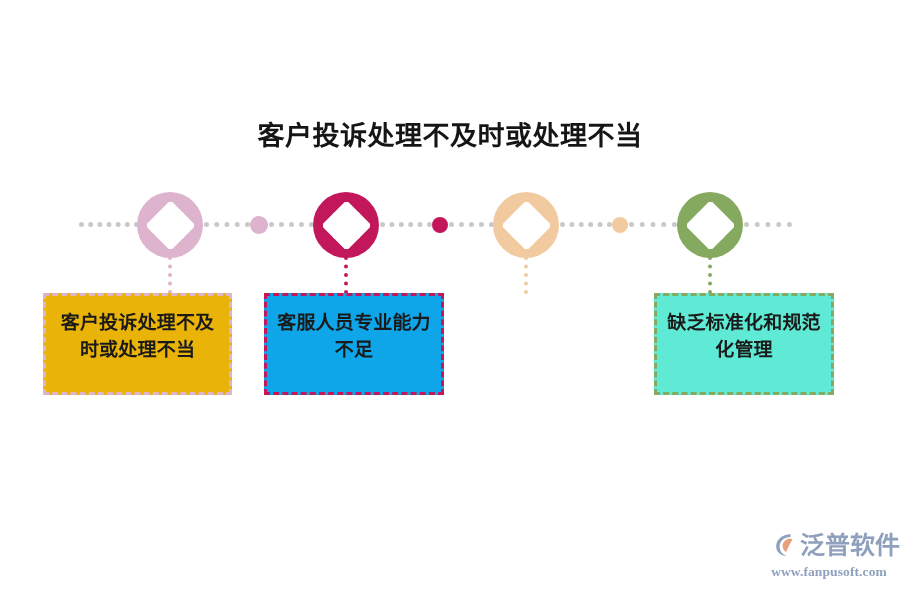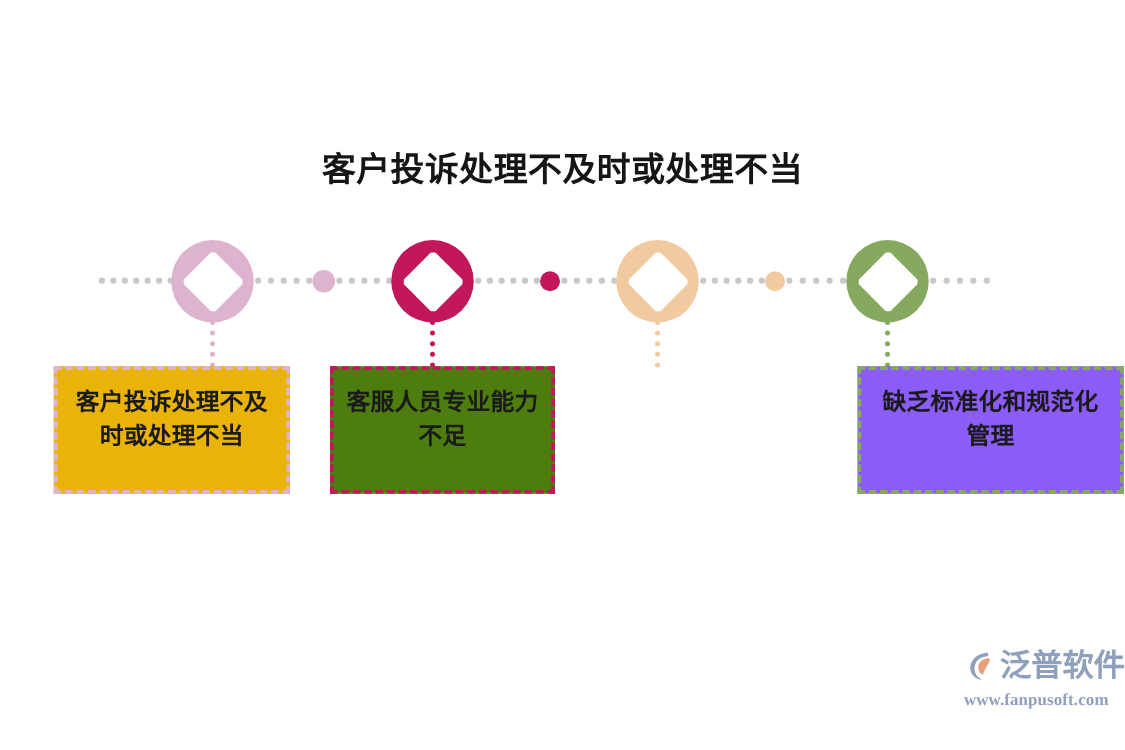--- a/index.html
+++ b/index.html
@@ -86,21 +86,21 @@
     line-height: 1.42;
     text-align: center;
     padding: 0 8px;
     letter-spacing: 0.2px;
   }
 
   
   #brand-logo {
     position: absolute;
     left: 768px;
-    top: 516px;
+    top: 528px;
     width: 122px;
     height: 52px;
   }
   .logo-row {
     display: flex;
     align-items: center;
     height: 34px;
   }
   .logo-mark { width: 30px; height: 30px; flex: 0 0 30px; }
   .logo-wordmark {
@@ -185,24 +185,24 @@
           <rect x="2.3499999999999996" y="13.395" width="20.21" height="20.21" rx="2.1149999999999998" ry="2.1149999999999998" transform="rotate(45 12.455 23.5)" fill="#ffffff"></rect>
           <rect x="24.44" y="13.395" width="20.21" height="20.21" rx="2.1149999999999998" ry="2.1149999999999998" transform="rotate(45 34.545 23.5)" fill="#ffffff"></rect>
           <rect x="13.395" y="24.44" width="20.21" height="20.21" rx="2.1149999999999998" ry="2.1149999999999998" transform="rotate(45 23.5 34.545)" fill="#ffffff"></rect>
         </svg>
       </span>
   </div>
 
   <div class="card" id="card-1" style="left: 43px; top: 293px; width: 189px; height: 102px; background: #eab308; border-color: rgb(221, 179, 206);">
     <div class="card-label">客户投诉处理不及时或处理不当</div>
   </div>
-  <div class="card" id="card-2" style="left: 264px; top: 293px; width: 180px; height: 102px; background: #4d7c0f; border-color: rgb(194, 24, 91);">
+  <div class="card" id="card-2" style="left: 264px; top: 293px; width: 180px; height: 102px; background: #0ea5e9; border-color: rgb(194, 24, 91);">
     <div class="card-label">客服人员专业能力不足</div>
   </div>
-  <div class="card" id="card-4" style="left: 654px; top: 293px; width: 213px; height: 102px; background: #8b5cf6; border-color: rgb(133, 169, 94); margin-left: 32px;">
+  <div class="card" id="card-4" style="left: 654px; top: 293px; width: 180px; height: 102px; background: #5eead4; border-color: rgb(133, 169, 94);">
     <div class="card-label">缺乏标准化和规范化管理</div>
   </div>
 
   <div id="brand-logo">
     <div class="logo-row">
       <span class="logo-mark">
         <svg viewBox="0 0 30 30" width="30" height="30" aria-hidden="true">
           <path d="M22.5 4.2 C14.5 4.2 8.2 9.6 8.2 16.2 C8.2 21.6 12.4 25.8 18.2 25.8
                    C14.0 24.2 11.6 20.8 11.6 16.8 C11.6 11.2 16.2 7.0 22.5 7.0 Z" fill="#8fa0bd"></path>
           <path d="M22.8 8.6 C18.2 8.6 14.6 11.8 14.6 16.0 C14.6 18.6 16.0 20.8 18.2 21.9

